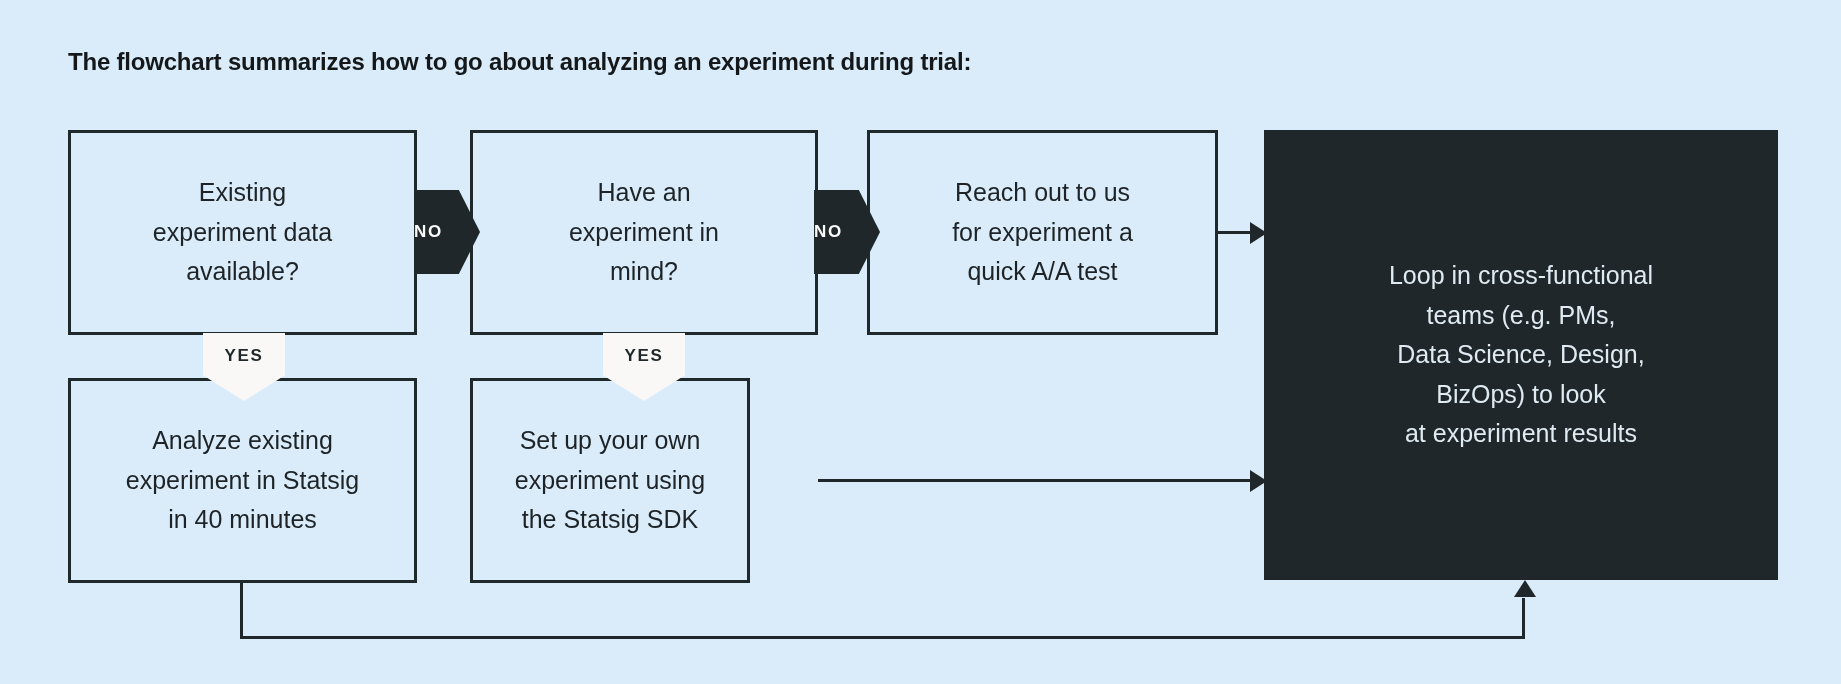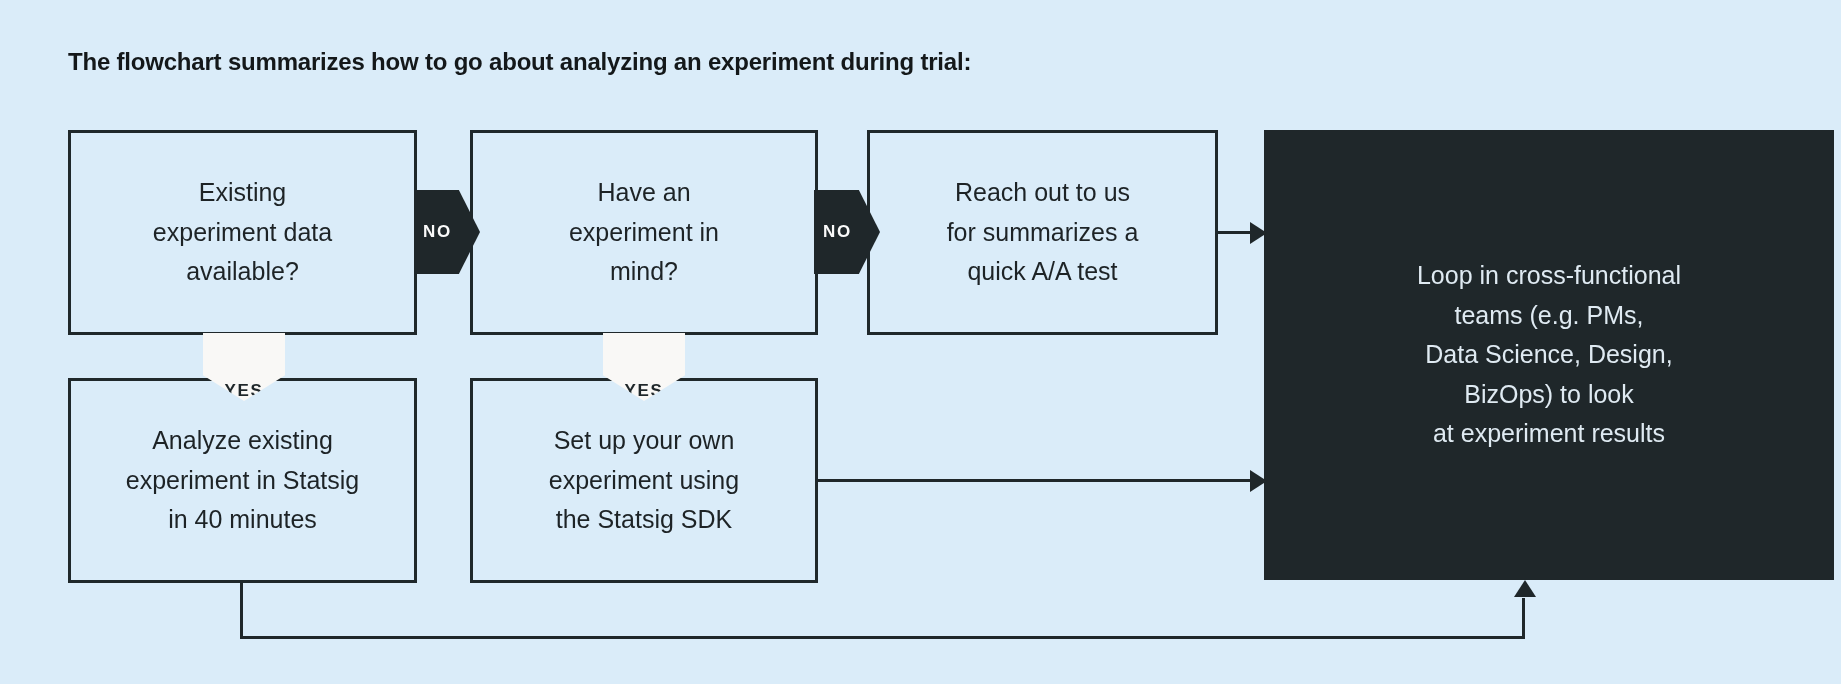--- a/index.html
+++ b/index.html
@@ -63,56 +63,55 @@
     padding: 0 26px;
     z-index: 2;
   }
   .node .txt, .node-dark .txt { white-space: pre-line; display: block; }
 
   
   #node-existing-data   { left: 68px;   top: 130px; width: 349px; height: 205px; }
   #node-have-experiment { left: 470px;  top: 130px; width: 348px; height: 205px; }
   #node-reach-out       { left: 867px;  top: 130px; width: 351px; height: 205px; }
   #node-analyze         { left: 68px;   top: 378px; width: 349px; height: 205px; }
-  #node-setup           { left: 470px;  top: 378px; width: 348px; height: 205px; }
-  #node-loop-in         { left: 1264px; top: 130px; width: 570px; height: 450px; align-items: center; }
+  #node-setup           { left: 470px;  top: 378px; width: 280px; height: 205px; }
+  #node-loop-in         { left: 1264px; top: 130px; width: 514px; height: 450px; align-items: center; }
 
   
   .no-badge {
     position: absolute;
     width: 66px;
     height: 84px;
     background: #1f272a;
     -webkit-clip-path: polygon(0 0, 68% 0, 100% 50%, 68% 100%, 0 100%);
     clip-path: polygon(0 0, 68% 0, 100% 50%, 68% 100%, 0 100%);
     display: flex;
     align-items: center;
     justify-content: flex-start;
     z-index: 6;
   }
   .no-badge .lbl {
     color: #fafafa;
     font-size: 17px;
     font-weight: 700;
     letter-spacing: 1.6px;
-    padding-left: 9px;
   }
   #no-1 { left: 414px; top: 190px; }
   #no-2 { left: 814px; top: 190px; }
 
   
   .yes-badge {
     position: absolute;
     width: 82px;
     height: 68px;
     background: #f9f8f6;
     -webkit-clip-path: polygon(0 0, 100% 0, 100% 62%, 50% 100%, 0 62%);
     clip-path: polygon(0 0, 100% 0, 100% 62%, 50% 100%, 0 62%);
     display: flex;
-    align-items: flex-end;
+    align-items: flex-start;
     justify-content: center;
     z-index: 6;
   }
   .yes-badge .lbl {
     color: #1f272a;
     font-size: 17px;
     font-weight: 700;
     letter-spacing: 1.6px;
     padding-top: 13px;
   }
@@ -175,21 +174,21 @@
   </div>
 
   <div class="node" id="node-existing-data">
     <span class="txt">Existing
 experiment data
 available?</span>
   </div>
 
   <div class="node" id="node-reach-out">
     <span class="txt">Reach out to us
-for summarizes a
+for experiment a
 quick A/A test</span>
   </div>
 
   <div class="node" id="node-analyze">
     <span class="txt">Analyze existing
 experiment in Statsig
 in 40 minutes</span>
   </div>
 
   <div class="node" id="node-setup">

